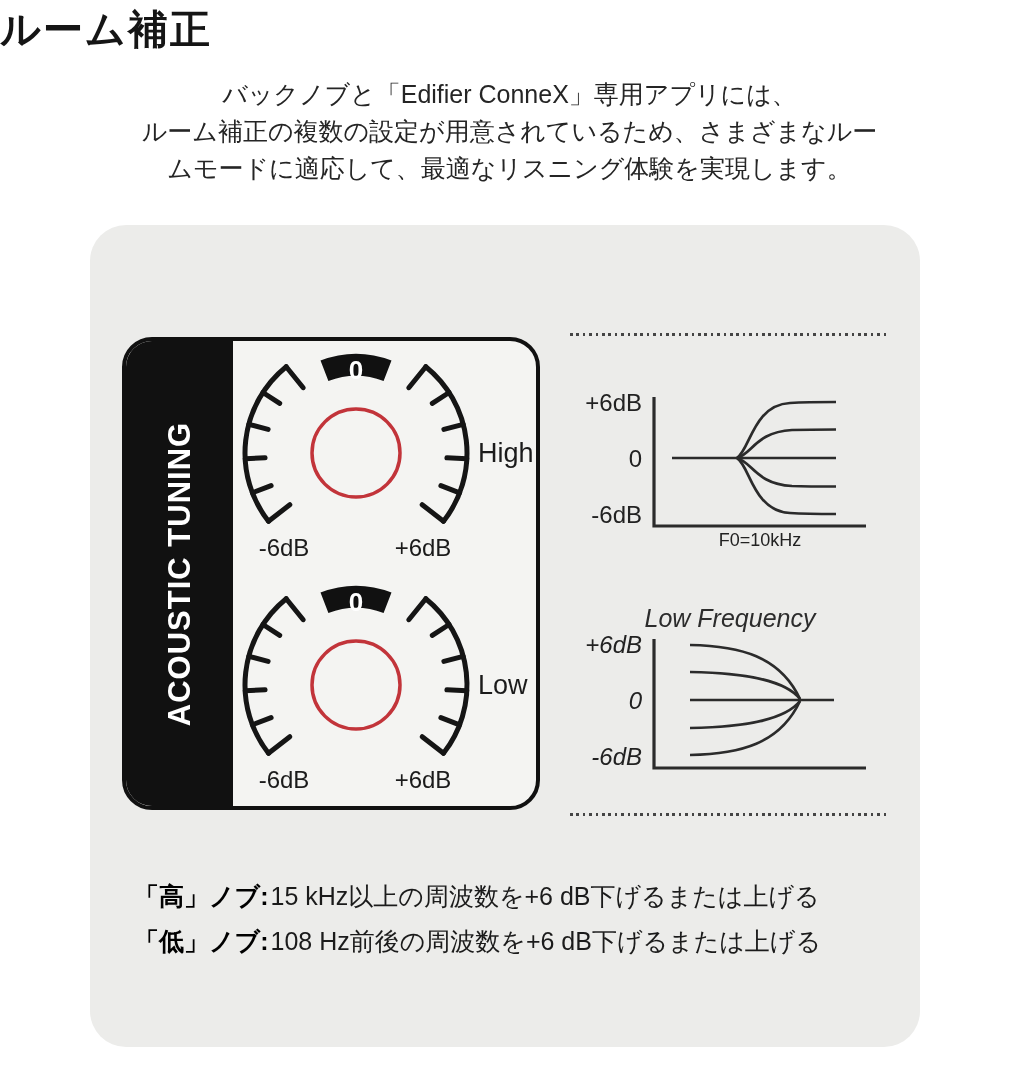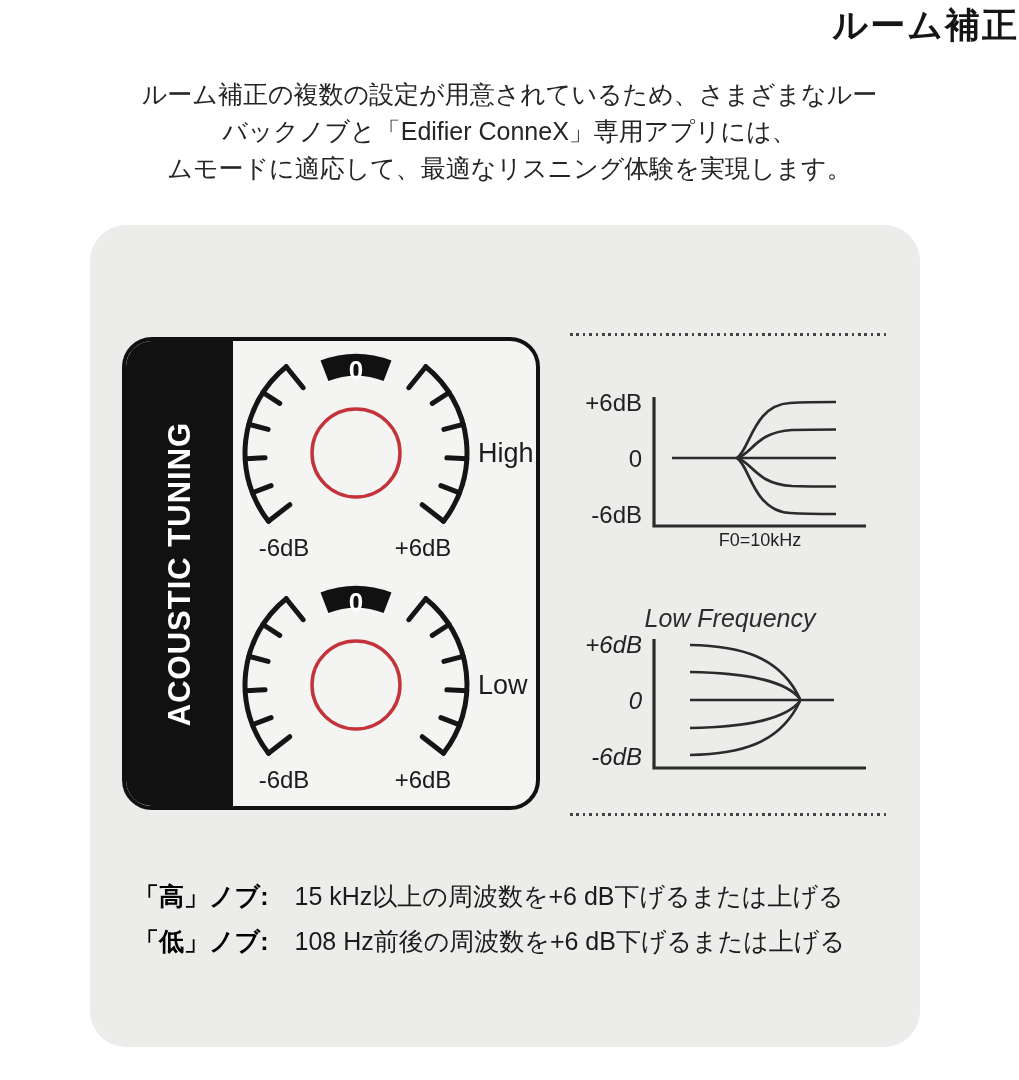--- a/index.html
+++ b/index.html
@@ -1,22 +1,22 @@
 <!DOCTYPE html>
 <html><head>
 <meta charset="utf-8">
 <style>
   * { margin:0; padding:0; box-sizing:border-box; }
   html,body { width:1019px; height:1080px; background:#ffffff; overflow:hidden;
               font-family:"Liberation Sans", sans-serif; color:#1c1c1c; }
   .page { position:relative; width:1019px; height:1080px; }
 
   
-  .page-title { position:absolute; top:2px; left:0; width:100%; text-align:right;
-                font-size:35px; font-weight:700; color:#151515; letter-spacing:2px; }
+  .page-title { position:absolute; top:2px; left:0; width:100%; text-align:left;
+                font-size:40px; font-weight:700; color:#151515; letter-spacing:2px; }
   .intro { position:absolute; top:76px; left:0; width:100%; text-align:center;
            font-size:25px; line-height:37px; color:#252525; }
 
   
   .main-panel { position:absolute; left:90px; top:225px; width:830px; height:822px;
                 background:#ececea; border-radius:36px; }
 
   
   .knob-panel { position:absolute; left:32px; top:112px; width:418px; height:473px;
                 background:#f4f4f2; border:4px solid #111; border-radius:30px;
@@ -43,31 +43,31 @@
   .chart-ylabel { position:absolute; width:72px; text-align:right; font-size:24px;
                   color:#222; line-height:26px; }
   .yl-top { top:28px; } .yl-mid { top:84px; } .yl-bot { top:140px; }
   .chart-svg { position:absolute; left:80px; top:32px; width:220px; height:136px; }
   .chart-xlabel { position:absolute; top:168px; left:80px; width:220px;
                   text-align:center; font-size:18px; color:#222; }
 
   
   .notes { position:absolute; left:44px; top:655px; font-size:25px; color:#1b1b1b; }
   .note-line { margin-bottom:12px; line-height:33px; }
-  .note-label { font-weight:700; color:#000; margin-right:26px; }
+  .note-label { font-weight:700; color:#000; margin-right:2px; }
 </style>
 </head>
 <body>
 
 <div class="page">
 
   <div class="page-title">ルーム補正</div>
   <div class="intro">
+    <div>バックノブと「Edifier ConneX」専用アプリには、</div>
     <div>ルーム補正の複数の設定が用意されているため、さまざまなルー</div>
-    <div>バックノブと「Edifier ConneX」専用アプリには、</div>
     <div>ムモードに適応して、最適なリスニング体験を実現します。</div>
   </div>
 
   <div class="main-panel">
 
     <div class="knob-panel">
       <div class="knob-sidebar">
         <div class="side-label">ACOUSTIC TUNING</div>
       </div>
       <div class="dials">

